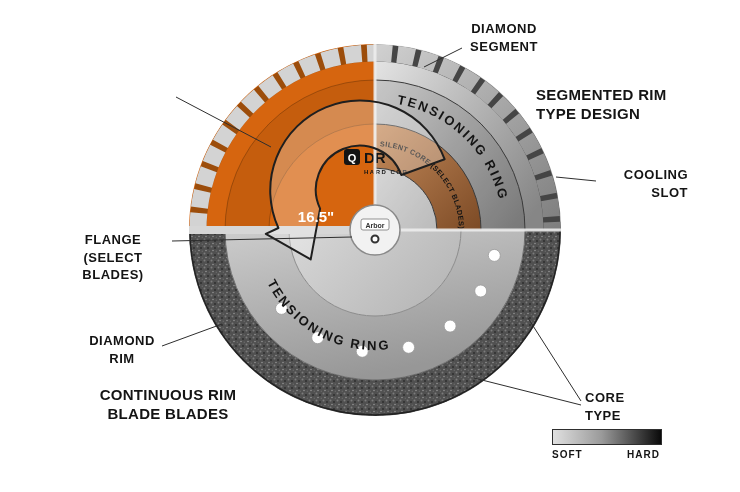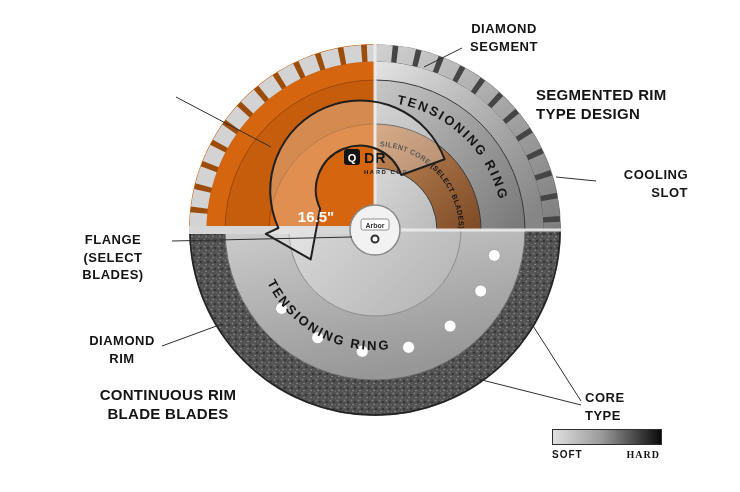--- a/index.html
+++ b/index.html
@@ -17,21 +17,21 @@
   .c-cooling{left:608px;top:166px;width:80px;text-align:right;}
   .c-bond{left:585px;top:389px;width:60px;text-align:left;}
   .c-direction{left:76px;top:84px;width:104px;text-align:center;}
   .c-flange{left:56px;top:231px;width:114px;text-align:center;}
   .c-diamond-rim{left:80px;top:332px;width:84px;text-align:center;}
   .c-heading-continuous{left:68px;top:386px;width:200px;text-align:center;}
   .legend-bar{position:absolute;left:552px;top:429px;width:108px;height:14px;
               border:1px solid #2e2e2e;background:linear-gradient(90deg,#e0e0e0 0%,#9a9a9a 45%,#0a0a0a 100%);}
   .legend-label{position:absolute;font-size:10px;font-weight:700;letter-spacing:1px;color:#141414;}
   .legend-soft{left:552px;top:449px;}
-  .legend-hard{left:604px;top:449px;width:56px;text-align:right;font-family:Liberation Serif, serif;}
+  .legend-hard{left:604px;top:449px;width:56px;text-align:right;}
 </style>
 </head>
 <body>
 
 <div class="stage">
 
   <svg width="740" height="492" viewBox="0 0 740 492">
     <defs>
       <linearGradient id="gSteelTR" x1="0" y1="0" x2="1" y2="0.7">
         <stop offset="0" stop-color="#e8e8e8"></stop>

